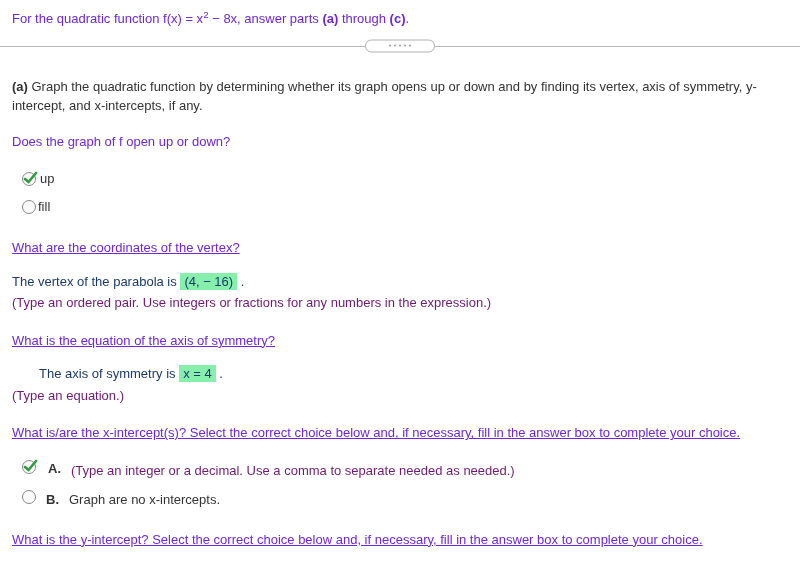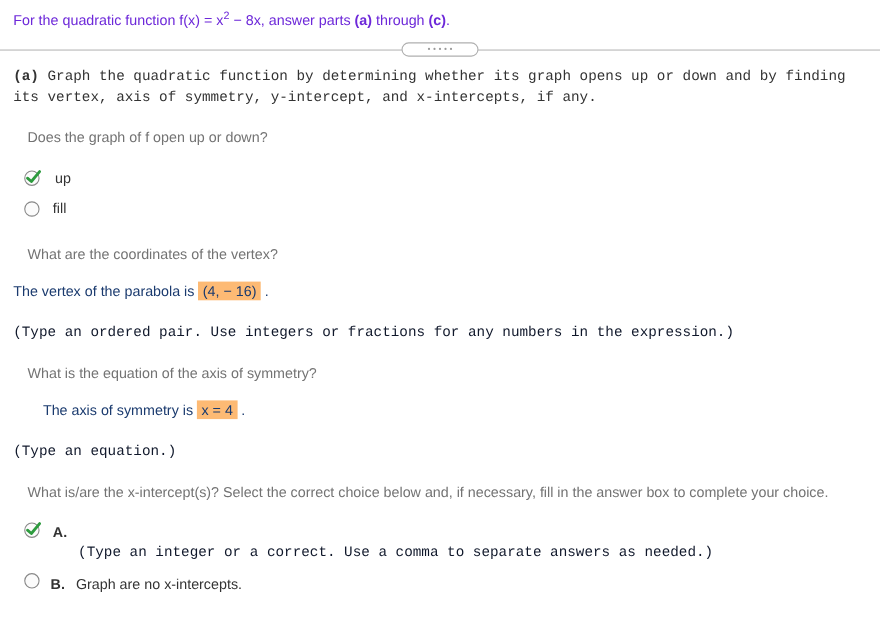--- a/index.html
+++ b/index.html
@@ -38,45 +38,45 @@
     border: 1px solid #b0b0b0;
     border-radius: 7px;
     background: #fff;
     display: flex;
     align-items: center;
     justify-content: center;
     gap: 3px;
   }
   .dot { width: 2px; height: 2px; background: #999; border-radius: 50%; }
   .content { padding: 0 12px 10px 12px; }
-  .para { margin: 8px 0 12px 0; color: #333; font-family: Liberation Mono, monospace; }
+  .para { margin: 24px 0 12px 0; color: #333; }
   .navy { color: #1a3a6e; }
-  .prompt { margin: 16px 0 12px 13px; color: #737373; }
-  .row { display: flex; align-items: center; gap: 10px; padding: 4px 0 4px 10px; }
+  .prompt { margin: 16px 0 12px 0; color: #6d28d9; }
+  .row { display: flex; align-items: center; padding: 4px 0 4px 10px; }
   .radio {
     width: 14px; height: 14px; border: 1px solid #888; border-radius: 50%; background: #fbfbfb;
     position: relative; flex: 0 0 14px;
   }
   .check-icon {
     width: 16px; height: 16px; position: relative; flex: 0 0 16px;
   }
   .check-icon svg { position: absolute; top: -1px; left: -1px; }
   .label-txt { color: #333; padding-left: 2px; }
   .hi {
-    background: #fdba74;
+    background: #86efac;
     padding: 1px 4px;
     color: #1a3a6e;
     text-align: center;
   }
-  .hint { color: #0f172a; margin-top: 18px; font-family: Liberation Mono, monospace; }
+  .hint { color: #701a75; margin-top: 2px; }
   .opt-letter { font-weight: bold; color: #333; }
   .opt-row { display: flex; align-items: flex-start; gap: 10px; padding: 2px 0 2px 10px; }
   .opt-body { flex: 1; }
   sup { font-size: 0.75em; vertical-align: super; }
-  .gap-top { margin-top: 18px; }
+  .gap-top { margin-top: 18px; text-decoration: underline; }
   .gap-top-sm { margin-top: 14px; }
 </style>
 </head>
 <body>
 
 <div class="header">
   <span>For the quadratic function f(x) = x</span><sup>2</sup><span> − 8x, answer parts </span><b>(a)</b><span> through </span><b>(c)</b><span>.</span>
 </div>
 
 <div class="divider-wrap">
@@ -131,26 +131,27 @@
 
   <div class="opt-row gap-top-sm">
     <span class="check-icon">
       <svg width="18" height="18" viewBox="0 0 18 18">
         <circle cx="8" cy="9" r="6.5" fill="#fbfbfb" stroke="#888" stroke-width="1"></circle>
         <path d="M4 9 L7.5 12 L15 3" stroke="#2d9b3e" stroke-width="2.6" fill="none" stroke-linecap="round" stroke-linejoin="round"></path>
       </svg>
     </span>
     <span class="opt-letter">A.</span>
     <div class="opt-body">
-      <div class="hint">(Type an integer or a correct. Use a comma to separate answers as needed.)</div>
+      <div class="hint">(Type an integer or a decimal. Use a comma to separate needed as needed.)</div>
     </div>
   </div>
 
   <div class="opt-row" style="margin-top:6px;">
     <span class="radio"></span>
     <span class="opt-letter">B.</span>
     <div class="opt-body">
       <span>Graph are no x-intercepts.</span>
     </div>
   </div>
 
+  <div class="prompt gap-top">What is the y-intercept? Select the correct choice below and, if necessary, fill in the answer box to complete your choice.</div>
 
 </div>
 
 </body></html>

